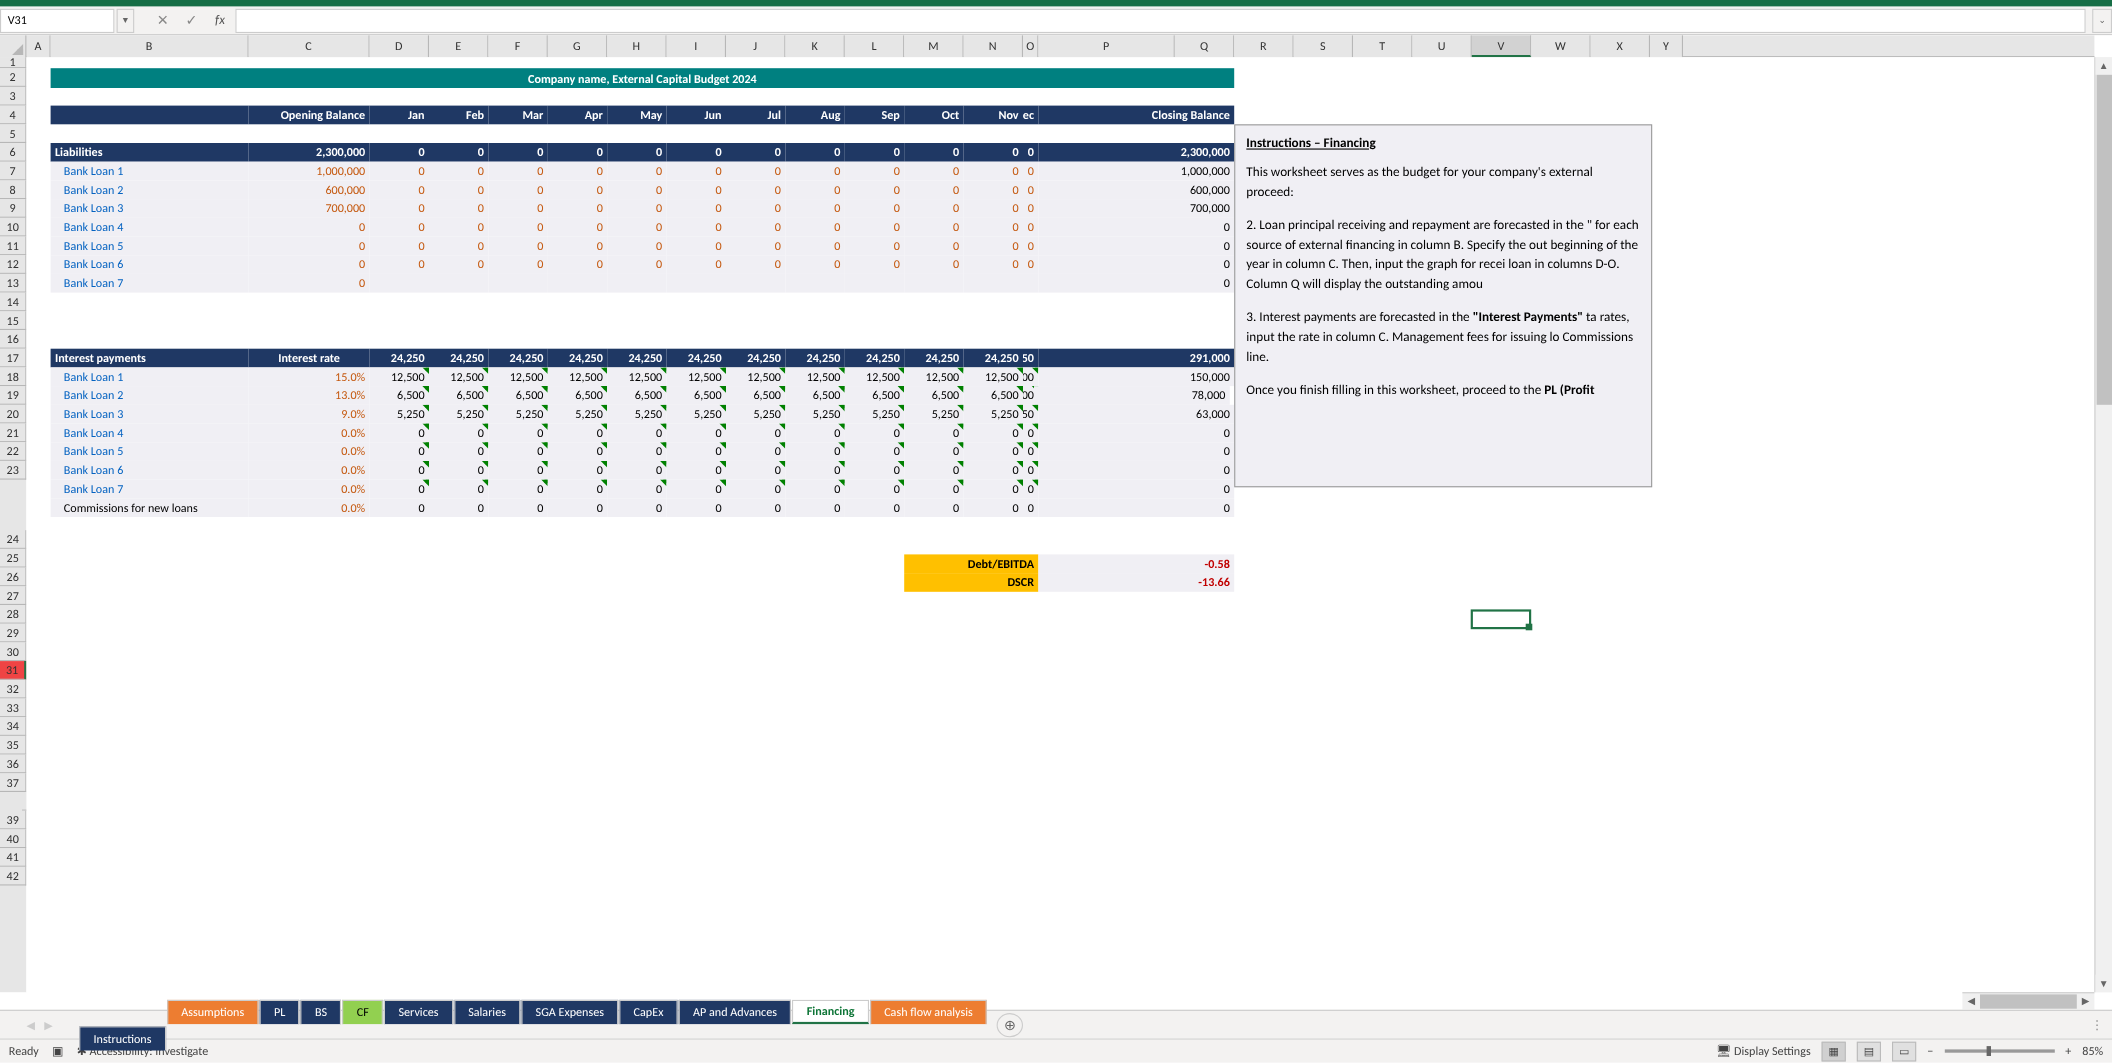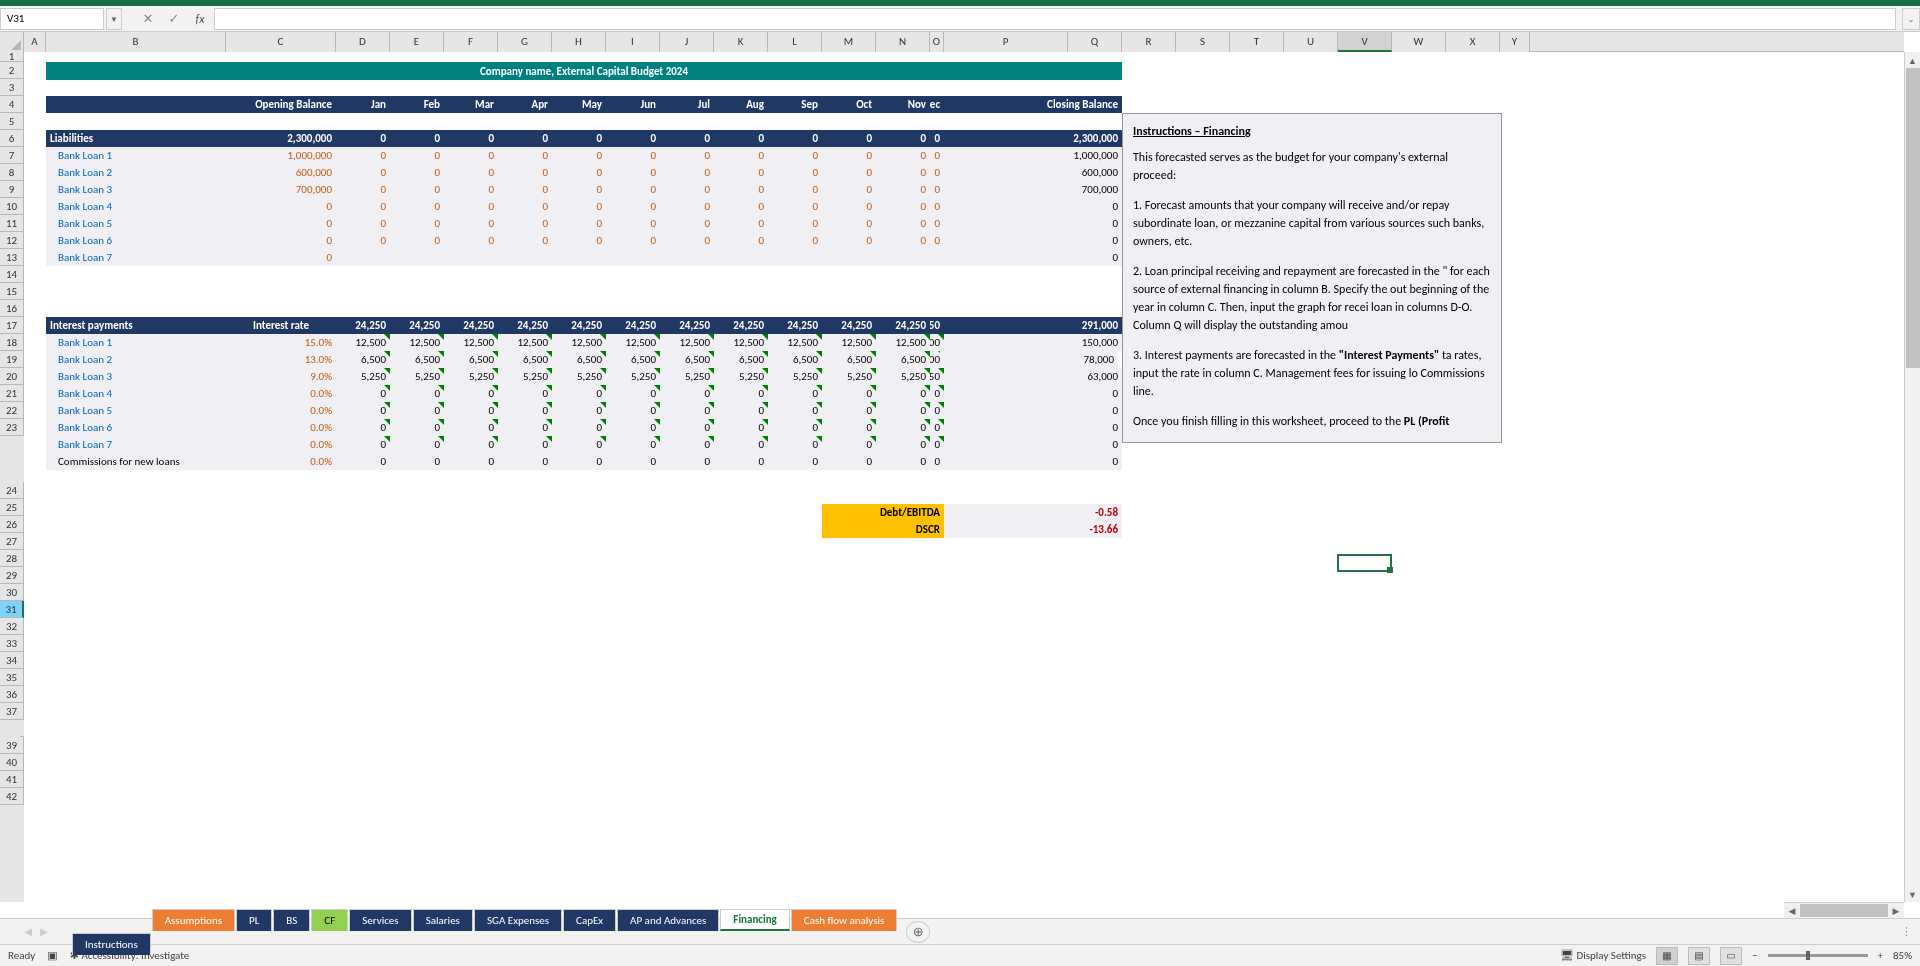--- a/index.html
+++ b/index.html
@@ -16,21 +16,21 @@
 
 .grid-area { flex: 1; display: flex; overflow: hidden; background: #fff; position: relative; }
 .col-headers { position: absolute; top: 0; left: 0; right: 16px; height: 20px; background: #e6e6e6; display: flex; border-bottom: 1px solid #b7b7b7; }
 .select-all { width: 24px; height: 20px; background: #e6e6e6; border-right: 1px solid #b7b7b7; position: relative; flex-shrink: 0; }
 .select-all::after { content: ''; position: absolute; right: 2px; bottom: 2px; border: 5px solid transparent; border-right-color: #b7b7b7; border-bottom-color: #b7b7b7; }
 .col-hdr { height: 20px; background: #e6e6e6; border-right: 1px solid #b7b7b7; text-align: center; line-height: 20px; font-size: 11px; color: #333; flex-shrink: 0; }
 .col-hdr.active { background: #d2d2d2; border-bottom: 2px solid #217346; }
 
 .row-headers { position: absolute; top: 20px; left: 0; width: 24px; bottom: 16px; background: #e6e6e6; }
 .row-hdr { width: 24px; background: #e6e6e6; border-right: 1px solid #b7b7b7; border-bottom: 1px solid #b7b7b7; text-align: center; font-size: 11px; color: #333; display: flex; align-items: center; justify-content: center; }
-.row-hdr.active { background: #7dd3fc; border-right: 2px solid #217346; }
+.row-hdr.active { background: #ef4444; border-right: 2px solid #217346; }
 
 .cells { position: absolute; top: 20px; left: 24px; right: 16px; bottom: 16px; background: #fff; overflow: hidden; }
 .row { display: flex; position: absolute; left: 0; }
 .cell { height: 17px; padding: 0 4px; display: flex; align-items: center; flex-shrink: 0; font-size: 11px; overflow: hidden; white-space: nowrap; }
 .title-row .cell { background: #008080; color: #fff; font-weight: bold; justify-content: center; }
 .hdr-row .cell { background: #1f3864; color: #fff; font-weight: bold; }
 .liab-row .cell { background: #1f3864; color: #fff; font-weight: bold; }
 .int-row .cell { background: #1f3864; color: #fff; font-weight: bold; }
 .data-row .cell { background: #f0eff4; }
 .loan-name { color: #0563c1; padding-left: 12px !important; }
@@ -485,22 +485,21 @@
           <div class="cell metric-label" style="width: 122px; left: 798px; position: absolute; height: 100%;">Debt/EBITDA</div>
           <div class="cell metric-val" style="width: 178px; left: 920px; position: absolute; height: 100%;">-0.58</div>
         </div>
         <div class="row " style="top: 469px; height: 17px;">
           <div class="cell metric-label" style="width: 122px; left: 798px; position: absolute; height: 100%;">DSCR</div>
           <div class="cell metric-val" style="width: 178px; left: 920px; position: absolute; height: 100%;">-13.66</div>
         </div>
         <div class="sel-cell" style="left: 1313px; top: 502px; width: 55px; height: 18px;"></div>
         <div class="instructions" style="left: 1098px; top: 61px; width: 380px; height: 330px;">
           <div class="ititle">Instructions – Financing</div>
-          <p>This forecasted serves as the budget for your company's external proceed:</p>
-          <p>1. Forecast amounts that your company will receive and/or repay subordinate loan, or mezzanine capital from various sources such banks, owners, etc.</p>
+          <p>This worksheet serves as the budget for your company's external proceed:</p>
           <p>2. Loan principal receiving and repayment are forecasted in the " for each source of external financing in column B. Specify the out beginning of the year in column C. Then, input the graph for recei loan in columns D-O. Column Q will display the outstanding amou</p>
           <p>3. Interest payments are forecasted in the <b>"Interest Payments"</b> ta rates, input the rate in column C. Management fees for issuing lo Commissions line.</p>
           <p>Once you finish filling in this worksheet, proceed to the <b>PL (Profit</b></p>
         </div>
       </div>
     <div class="v-scroll">
       <div class="arrow">▲</div>
       <div class="thumb"></div>
       <div class="arrow" style="position:absolute;bottom:0;width:100%">▼</div>
     </div>

